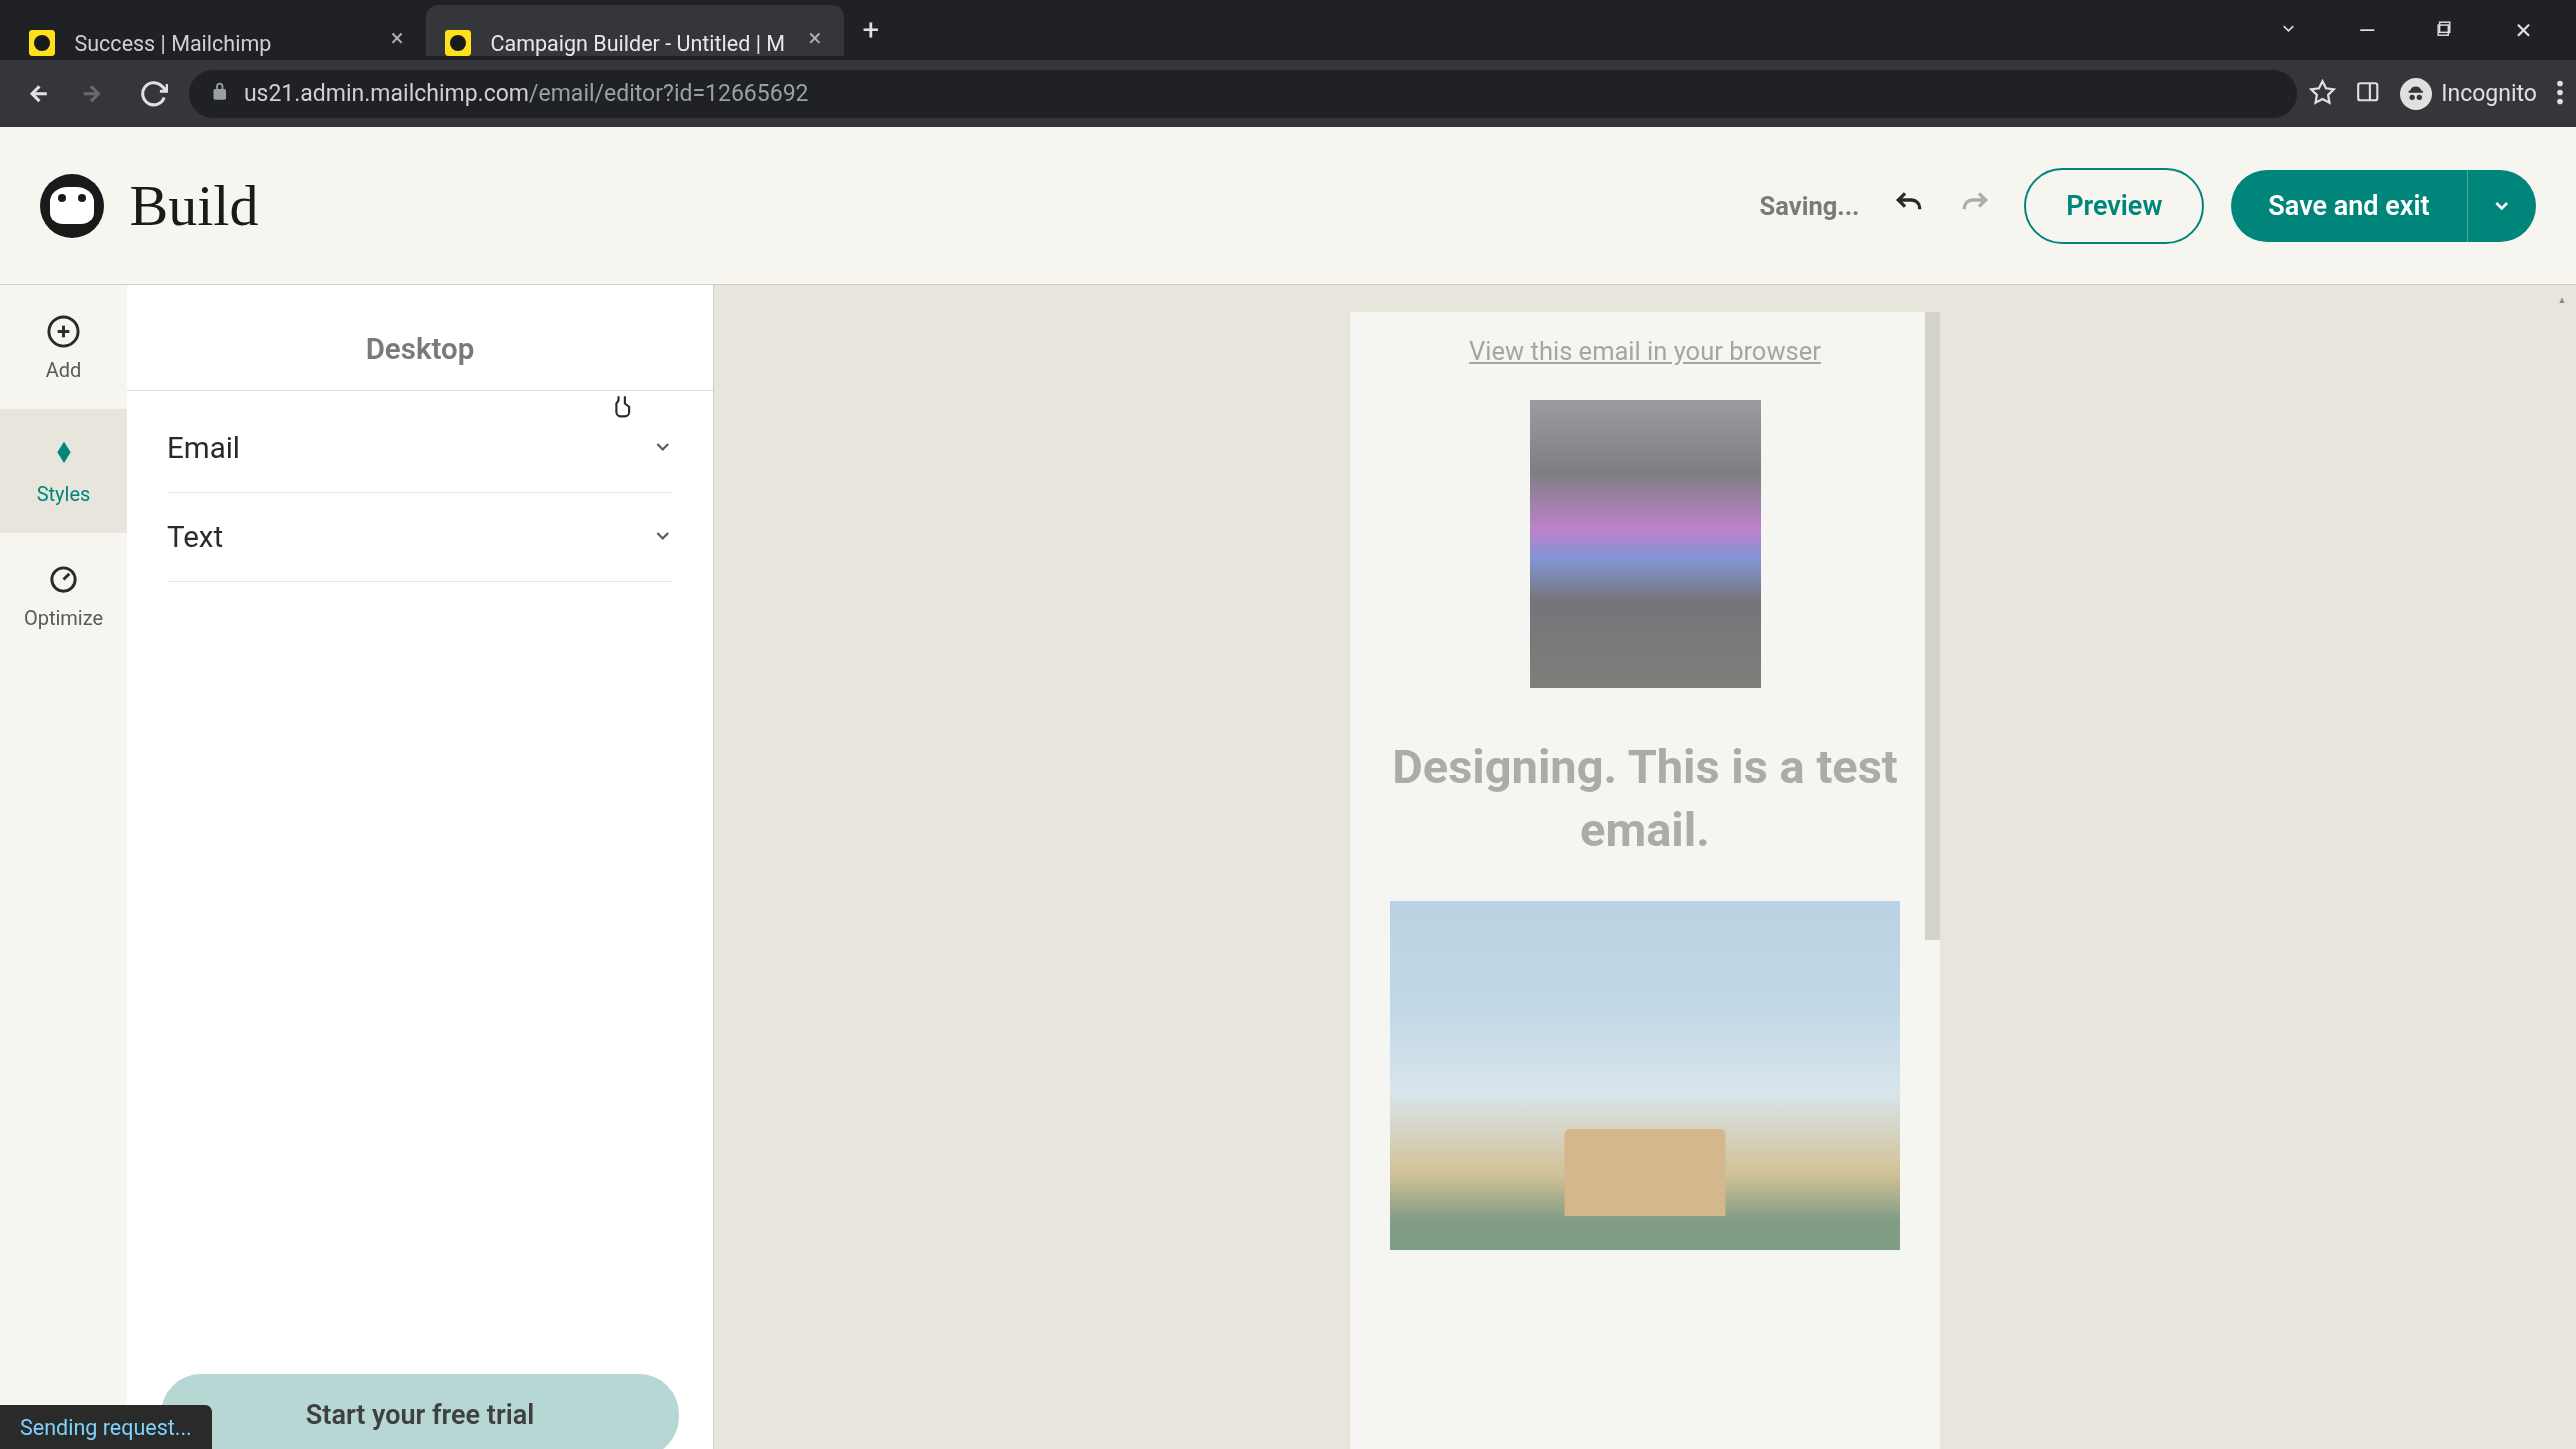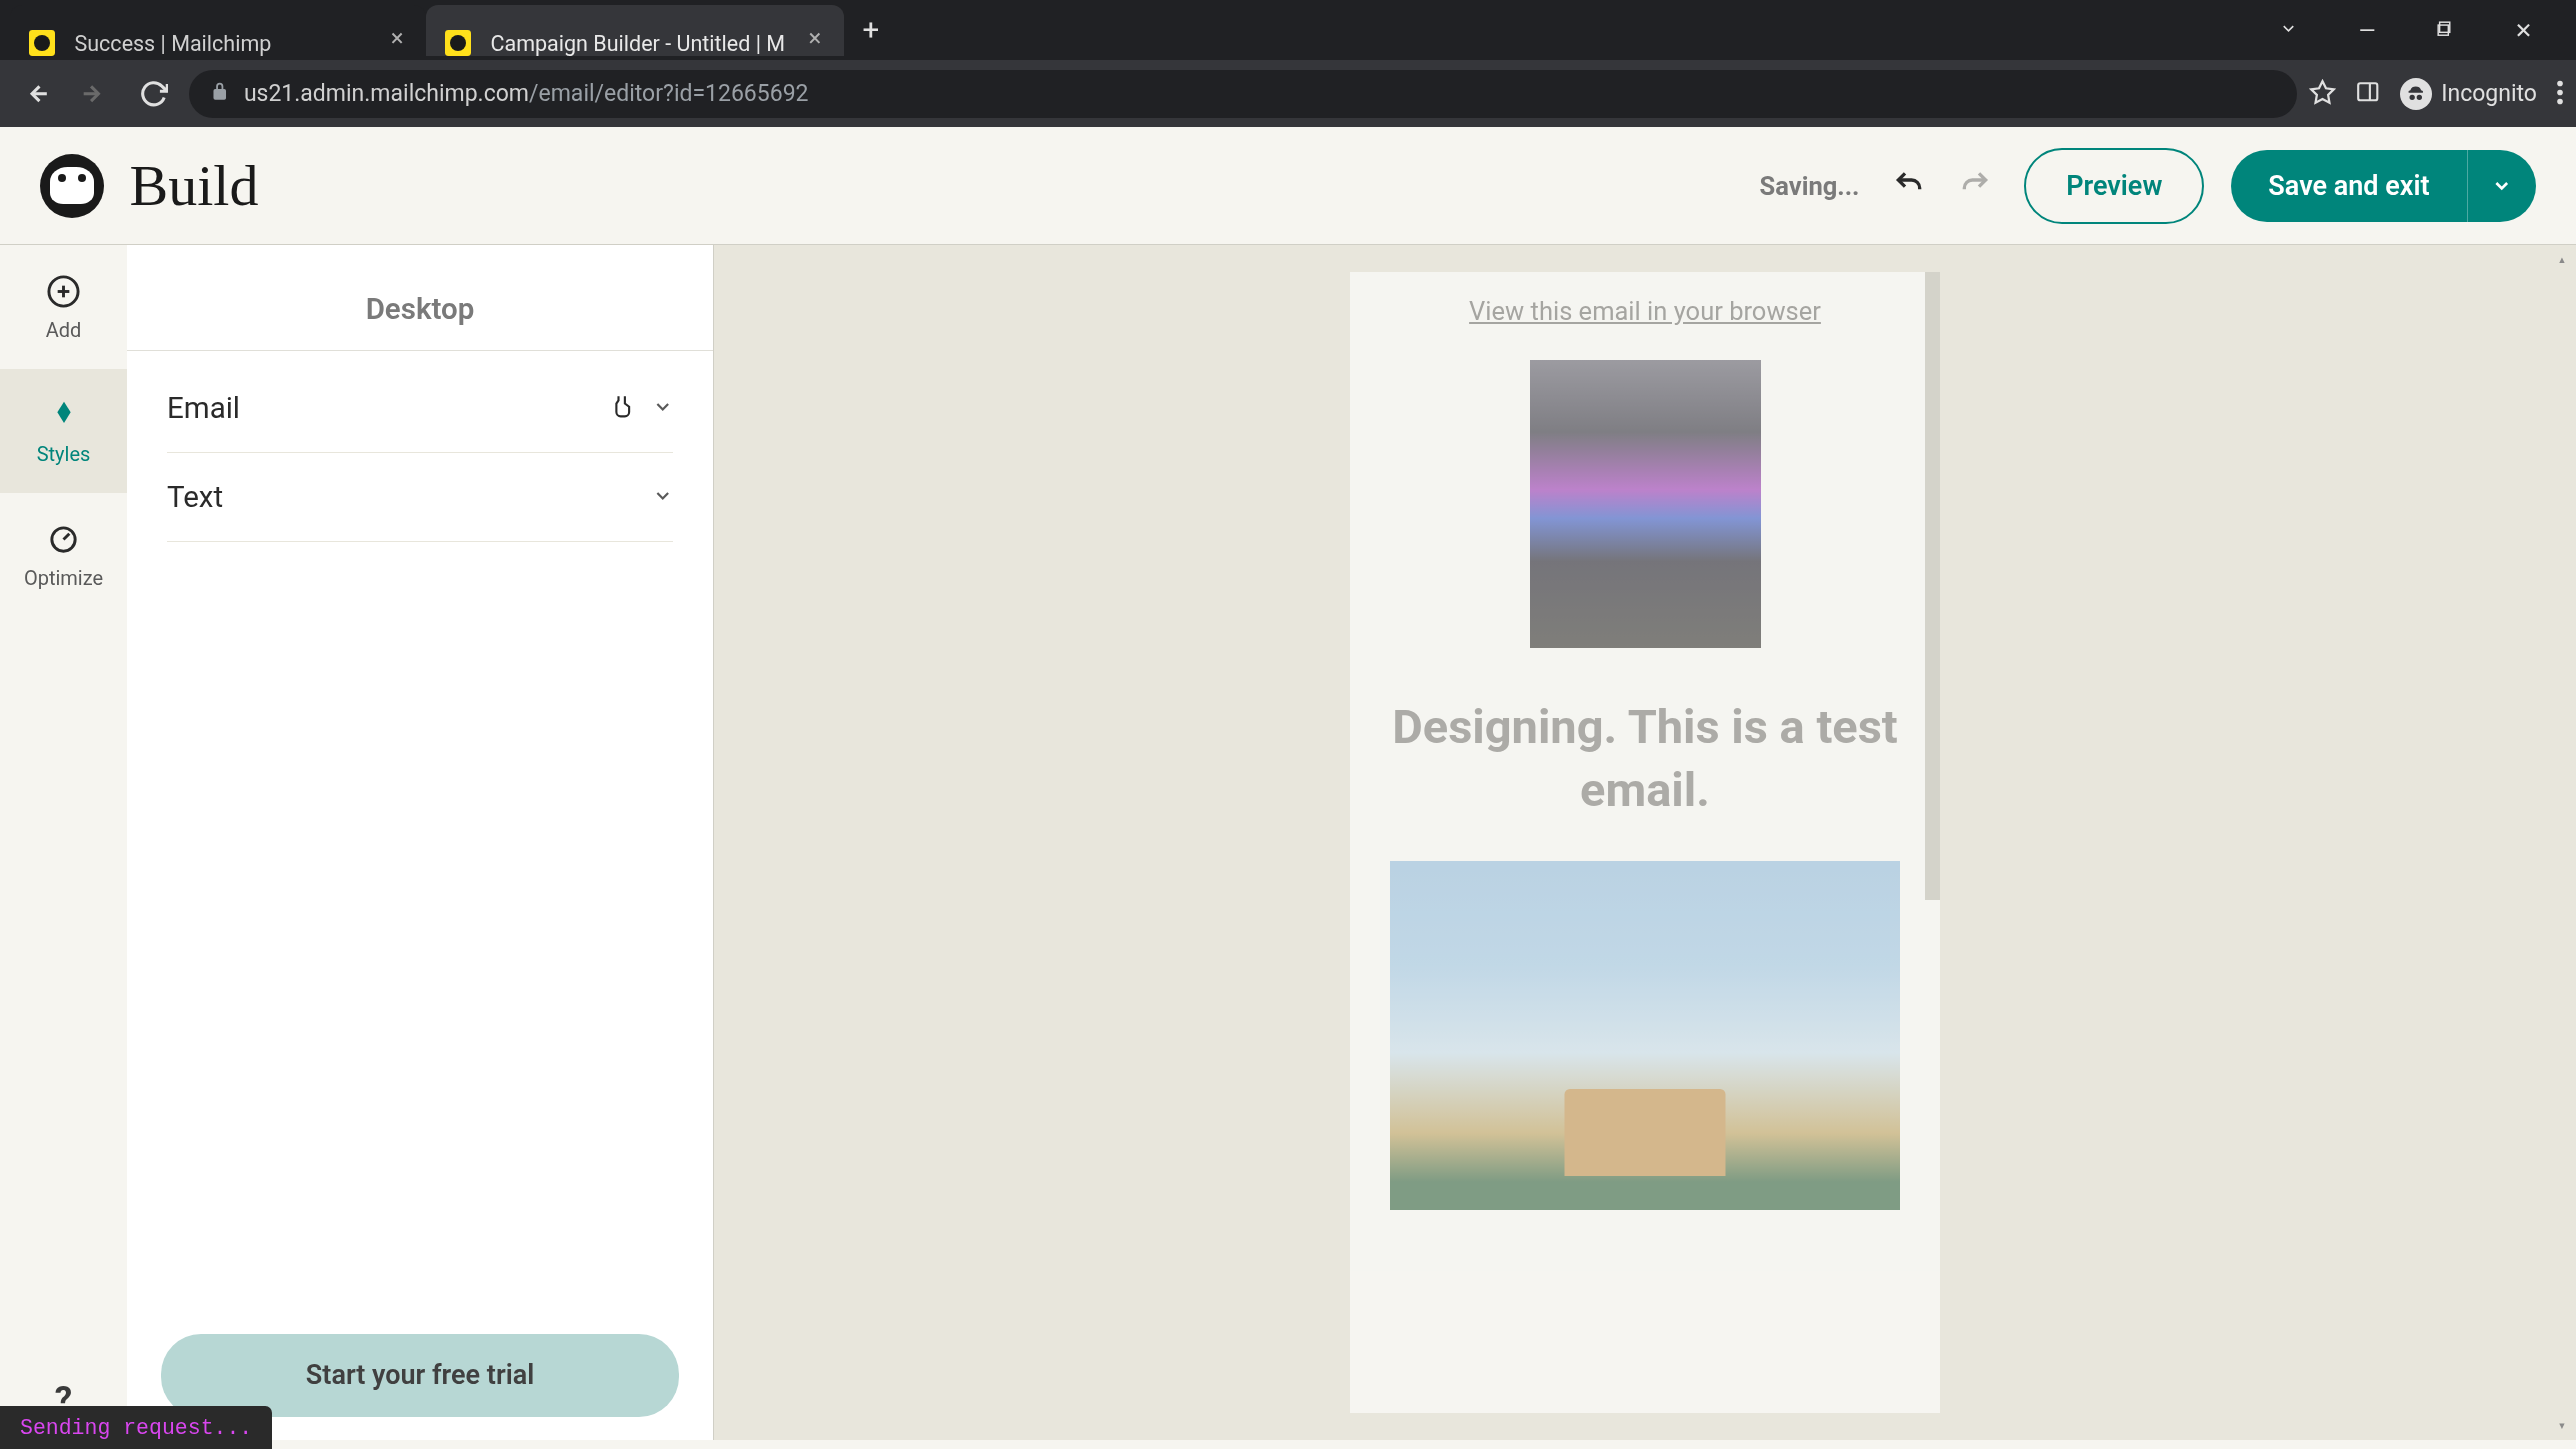--- a/index.html
+++ b/index.html
@@ -27,21 +27,21 @@
     .lock-icon { color: #9aa0a6; }
     .url-text { color: #d0d0d0; font-size: 23px; }
     .url-text .path { color: #9aa0a6; }
     .url-right { display: flex; align-items: center; gap: 19px; }
     .url-icon { color: #e0e0e0; cursor: pointer; }
     .incognito-badge { display: flex; align-items: center; gap: 9.4px; color: #e0e0e0; font-size: 23px; }
     .incognito-avatar { width: 32px; height: 32px; background: #e0e0e0; border-radius: 50%; display: flex; align-items: center; justify-content: center; }
     
     
     .app { background: #f6f5f0; height: calc(1449px - 127px); position: relative; }
-    .topbar { display: flex; align-items: center; height: 118px; padding: 0 40px; border-bottom: 1.3px solid #d0cfc6; background: #f6f5f0; }
+    .topbar { display: flex; align-items: center; height: 158px; padding: 0 40px; border-bottom: 1.3px solid #d0cfc6; background: #f6f5f0; }
     .logo-wrap { display: flex; align-items: center; gap: 25.5px; }
     .logo-circle { width: 64px; height: 64px; background: #1a1a1a; border-radius: 50%; display: flex; align-items: center; justify-content: center; }
     .logo-circle-inner { width: 44px; height: 37px; background: #fff; border-radius: 40% 40% 30% 30%; position: relative; }
     .logo-circle-inner::before { content: ''; position: absolute; top: 6.7px; left: 8px; width: 8px; height: 8px; background: #1a1a1a; border-radius: 50%; }
     .logo-circle-inner::after { content: ''; position: absolute; top: 6.7px; right: 8px; width: 8px; height: 8px; background: #1a1a1a; border-radius: 50%; }
     .build-title { font-family: Georgia, serif; font-size: 58px; font-weight: 500; color: #1a1a1a; }
     .topbar-right { margin-left: auto; display: flex; align-items: center; gap: 27px; }
     .saving-text { font-size: 25.5px; color: #7a7a7a; font-weight: bold; }
     .undo-redo { display: flex; gap: 20px; }
     .undo-btn, .redo-btn { cursor: pointer; padding: 6.7px; }
@@ -86,21 +86,21 @@
     .email-heading { font-size: 47px; font-weight: bold; color: #858585; line-height: 1.35; padding: 0 27px 40px 27px; }
     .email-image-2 { width: 510px; height: 349px; margin: 0 auto; background: linear-gradient(180deg, #9cc5e8 0%, #a8cfee 30%, #cfe5f5 55%, #c4aa6a 78%, #3a6b4a 92%); position: relative; }
     .email-image-2::before { content: ''; position: absolute; left: 50%; transform: translateX(-50%); bottom: 34px; width: 161px; height: 87px; background: #c89858; border-radius: 5.4px 5.4px 0 0; }
     .preview-scrollbar { position: absolute; right: 0; top: 0; width: 14.8px; height: 55%; background: #c8c7bf; }
     
     .canvas-scrollbar { position: absolute; right: 3.4px; top: 0; width: 21.5px; height: 100%; background: transparent; }
     .canvas-scrollbar-thumb-top { position: absolute; top: 3.4px; width: 21.5px; height: 21.5px; display: flex; align-items: center; justify-content: center; color: #8a8a8a; }
     .canvas-scrollbar-thumb-bot { position: absolute; bottom: 3.4px; width: 21.5px; height: 21.5px; display: flex; align-items: center; justify-content: center; color: #8a8a8a; }
     
     
-    .status-bar { position: absolute; bottom: 0; left: 0; background: #2a2a2a; color: #d946ef; font-size: 21.5px; padding: 9.4px 20px; border-radius: 0 6.7px 0 0; font-family: Liberation Mono, monospace; }
+    .status-bar { position: absolute; bottom: 0; left: 0; background: #2a2a2a; color: #7dd3fc; font-size: 21.5px; padding: 9.4px 20px; border-radius: 0 6.7px 0 0; }
     
     
     .cursor-overlay { position: absolute; width: 25.5px; height: 25.5px; pointer-events: none; }
   </style>
 </head>
 <body>
 
 <div class="browser-chrome">
   <div class="tab-bar">
     <div class="tab inactive">

